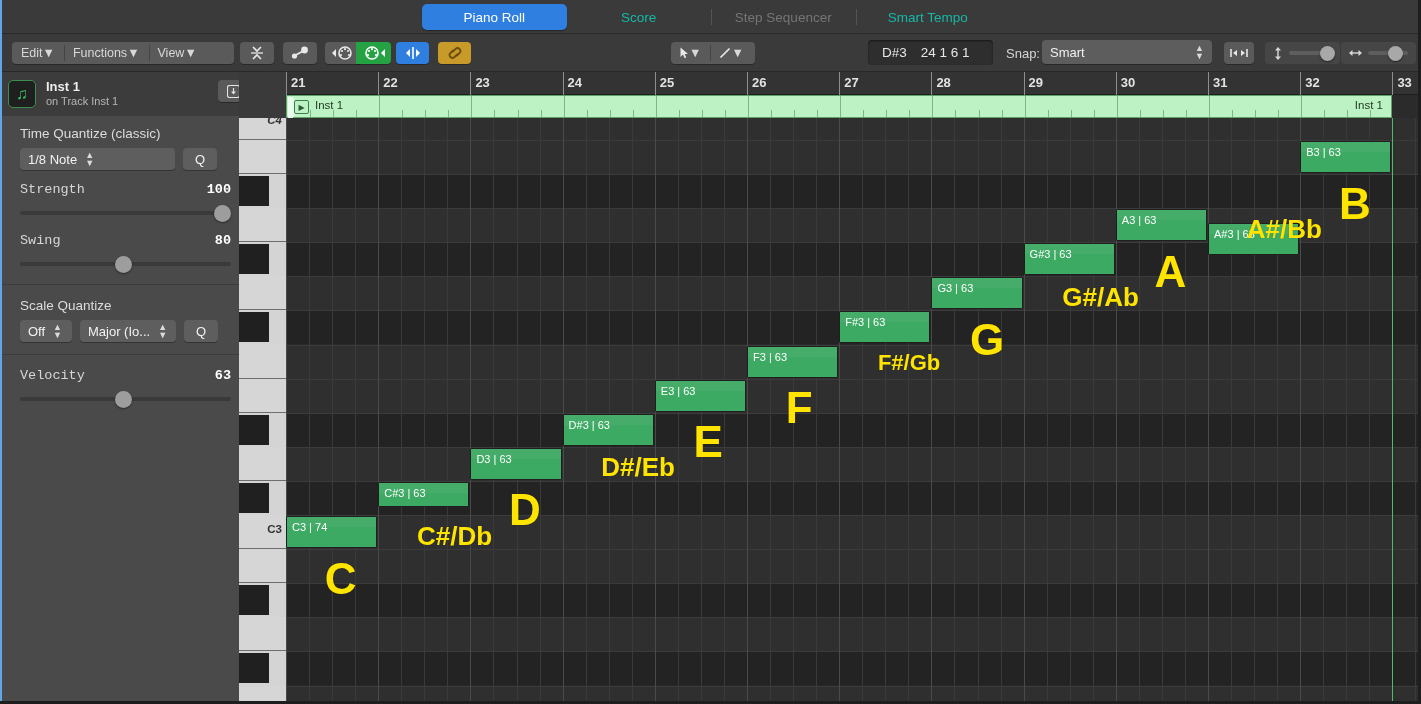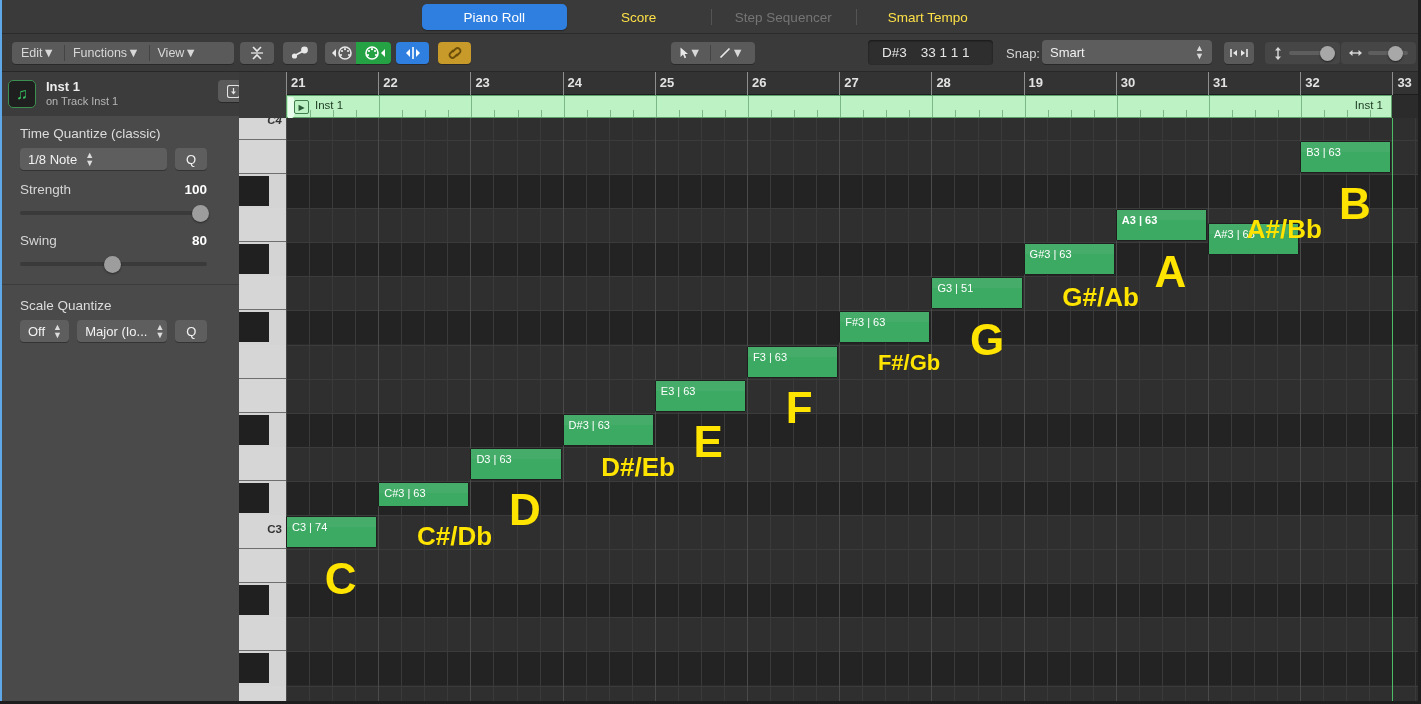--- a/index.html
+++ b/index.html
@@ -18,21 +18,21 @@
     position:absolute; left:0; top:0; width:1421px; height:34px;
     background:#3a3a3a;
     border-bottom:1px solid #2a2a2a;
   }
   .modebar .seg {
     position:absolute; left:422px; top:4px; height:26px; width:578px;
     display:flex; align-items:stretch;
   }
   .modebar .seg .mi {
     flex:1; display:flex; align-items:center; justify-content:center;
-    font-size:13.5px; color:#fde047; border-radius:5px;
+    font-size:13.5px; color:#14b8a6; border-radius:5px;
     position:relative;
   }
   .modebar .seg .mi.active { background:#2f7fe0; color:#fff; font-weight:400; box-shadow:0 1px 1px rgba(0,0,0,.35); }
   .modebar .seg .mi.disabled { color:#757575; }
   .modebar .seg .mi.sep:before {
     content:""; position:absolute; left:0; top:5px; bottom:5px; width:1px; background:#545454;
   }
 
   
   .toolbar {
@@ -85,36 +85,36 @@
     color:#38c460; font-size:16px;
   }
   .insp-title { margin-left:10px; line-height:1.25; }
   .insp-title .t1 { font-size:13px; color:#ececec; font-weight:700; }
   .insp-title .t2 { font-size:11px; color:#b6b6b6; }
   .insp-dl {
     position:absolute; right:-9px; top:8px; width:30px; height:22px; background:#5a5a5a;
     border-radius:4px; display:flex; align-items:center; justify-content:center;
     color:#e4e4e4; font-size:11px; box-shadow:0 1px 0 rgba(0,0,0,.3);
   }
-  .insp-sec { padding:10px 32px 12px 20px; position:relative; }
+  .insp-sec { padding:10px 8px 12px 20px; position:relative; }
   .insp-sec + .insp-sec:before { content:""; position:absolute; left:0; right:0; top:0; height:1px; background:#3c3c3c; }
   .isec-title { font-size:13.5px; color:#dcdcdc; margin-bottom:7px; }
   .row { display:flex; align-items:center; gap:8px; }
   .sel {
     height:22px; background:#5e5e5e; border-radius:4px; display:flex; align-items:center;
     padding:0 6px 0 8px; font-size:13px; color:#f2f2f2; box-shadow:0 1px 0 rgba(0,0,0,.3);
     white-space:nowrap; overflow:hidden;
   }
   .sel .stepper { margin-left:8px; font-size:9px; line-height:8px; opacity:.85; text-align:center; }
   .qbtn {
     width:34px; height:22px; background:#5e5e5e; border-radius:4px;
     display:flex; align-items:center; justify-content:center; font-size:13px; color:#f2f2f2;
     box-shadow:0 1px 0 rgba(0,0,0,.3);
   }
-  .paramrow { display:flex; justify-content:space-between; align-items:center; margin-top:12px; }
+  .paramrow { display:flex; justify-content:space-between; align-items:center; margin-top:12px;font-family:Liberation Mono, monospace; }
   .paramrow .pl { font-size:13.5px; color:#d6d6d6; }
   .paramrow .pv { font-size:13.5px; color:#ffffff; font-weight:700; }
   .hslider { margin-top:8px; height:16px; position:relative; }
   .hslider .trk { position:absolute; left:0; right:0; top:6px; height:4px; background:#3a3a3a; border-radius:2px; }
   .hslider .knb { position:absolute; top:0; width:17px; height:17px; border-radius:50%; background:#9d9d9d; box-shadow:0 1px 2px rgba(0,0,0,.45); }
 
   
   .keys { position:absolute; left:239px; top:118px; width:47px; height:586px; background:#d4d4d4; overflow:hidden; }
   .wkey { position:absolute; left:0; width:47px; background:#d6d6d6; border-bottom:1px solid #6e6e6e; }
   .bkey { position:absolute; left:0; width:30px; background:#202020; }
@@ -257,21 +257,21 @@
       <div>
         <svg width="12" height="12" viewBox="0 0 12 12">
           <line x1="1.5" y1="10.5" x2="10.5" y2="1.5" stroke="#e8e8e8" stroke-width="1.7"></line>
         </svg>
         <span class="caret">▼</span>
       </div>
     </div>
 
     <div class="lcd" style="left:868px; width:125px;">
       <span>D#3</span>
-      <span>33 1 1 1</span>
+      <span>24 1 6 1</span>
     </div>
 
     <div class="snaplabel" style="left:1006px;">Snap:</div>
     <div class="popup" style="left:1042px; width:170px;">
       <span>Smart</span>
       <span class="stepper">▲<br>▼</span>
     </div>
 
     <div class="iconbtn" style="left:1224px; width:30px;">
       <svg width="18" height="10" viewBox="0 0 18 10">
@@ -358,20 +358,30 @@
           <span class="stepper">▲<br>▼</span>
         </div>
         <div class="sel" style="width:96px;">
           <span>Major (Io...</span>
           <span class="stepper">▲<br>▼</span>
         </div>
         <div class="qbtn">Q</div>
       </div>
     </div>
 
+    <div class="insp-sec" style="padding-top:14px;">
+      <div class="paramrow" style="margin-top:0;">
+        <span class="pl">Velocity</span>
+        <span class="pv">63</span>
+      </div>
+      <div class="hslider">
+        <div class="trk"></div>
+        <div class="knb" style="left:45%;"></div>
+      </div>
+    </div>
   </div>
 
   <div class="keys-top"></div>
   <div class="keys" id="keyboard">
       <div class="wkey" style="top: 567.5px; height: 34.1px;"></div>
       <div class="wkey" style="top: 499.3px; height: 34.1px;"></div>
       <div class="wkey" style="top: 431.1px; height: 34.1px;"></div>
       <div class="wkey" style="top: 397px; height: 34.1px;"></div>
       <div class="wkey" style="top: 328.8px; height: 34.1px;"></div>
       <div class="wkey" style="top: 260.6px; height: 34.1px;"></div>
@@ -419,21 +429,21 @@
       <div class="bar" style="left: 553.2px; width: 92.2px;">
         <i></i>
         <span>27</span>
       </div>
       <div class="bar" style="left: 645.4px; width: 92.2px;">
         <i></i>
         <span>28</span>
       </div>
       <div class="bar" style="left: 737.6px; width: 92.2px;">
         <i></i>
-        <span>19</span>
+        <span>29</span>
       </div>
       <div class="bar" style="left: 829.8px; width: 92.2px;">
         <i></i>
         <span>30</span>
       </div>
       <div class="bar" style="left: 922px; width: 92.2px;">
         <i></i>
         <span>31</span>
       </div>
       <div class="bar" style="left: 1014.2px; width: 92.2px;">
@@ -613,28 +623,28 @@
       <div class="ann" style="font-size: 44px; left: 407.524px; top: 302.202px;">E</div>
       <div class="note" style="left: 461px; top: 227.5px; width: 91.2px; height: 32.1px;">
         <span>F3 | 63</span>
       </div>
       <div class="ann" style="font-size: 44px; left: 499.724px; top: 268.102px;">F</div>
       <div class="note" style="left: 553.2px; top: 193.4px; width: 91.2px; height: 32.1px;">
         <span>F#3 | 63</span>
       </div>
       <div class="ann" style="font-size: 22px; left: 591.924px; top: 234.002px;">F#/Gb</div>
       <div class="note" style="left: 645.4px; top: 159.3px; width: 91.2px; height: 32.1px;">
-        <span>G3 | 51</span>
+        <span>G3 | 63</span>
       </div>
       <div class="ann" style="font-size: 44px; left: 684.124px; top: 199.902px;">G</div>
       <div class="note" style="left: 737.6px; top: 125.2px; width: 91.2px; height: 32.1px;">
         <span>G#3 | 63</span>
       </div>
       <div class="ann" style="font-size: 26px; left: 776.324px; top: 165.802px;">G#/Ab</div>
-      <div class="note" style="left: 829.8px; top: 91.1px; width: 91.2px; height: 32.1px; font-weight: bold;">
+      <div class="note" style="left: 829.8px; top: 91.1px; width: 91.2px; height: 32.1px;">
         <span>A3 | 63</span>
       </div>
       <div class="ann" style="font-size: 44px; left: 868.524px; top: 131.702px;">A</div>
       <div class="note" style="left: 922px; top: 57px; width: 91.2px; height: 32.1px; margin-top: 48px;">
         <span>A#3 | 63</span>
       </div>
       <div class="ann" style="font-size: 26px; left: 960.724px; top: 97.602px;">A#/Bb</div>
       <div class="note" style="left: 1014.2px; top: 22.9px; width: 91.2px; height: 32.1px;">
         <span>B3 | 63</span>
       </div>

